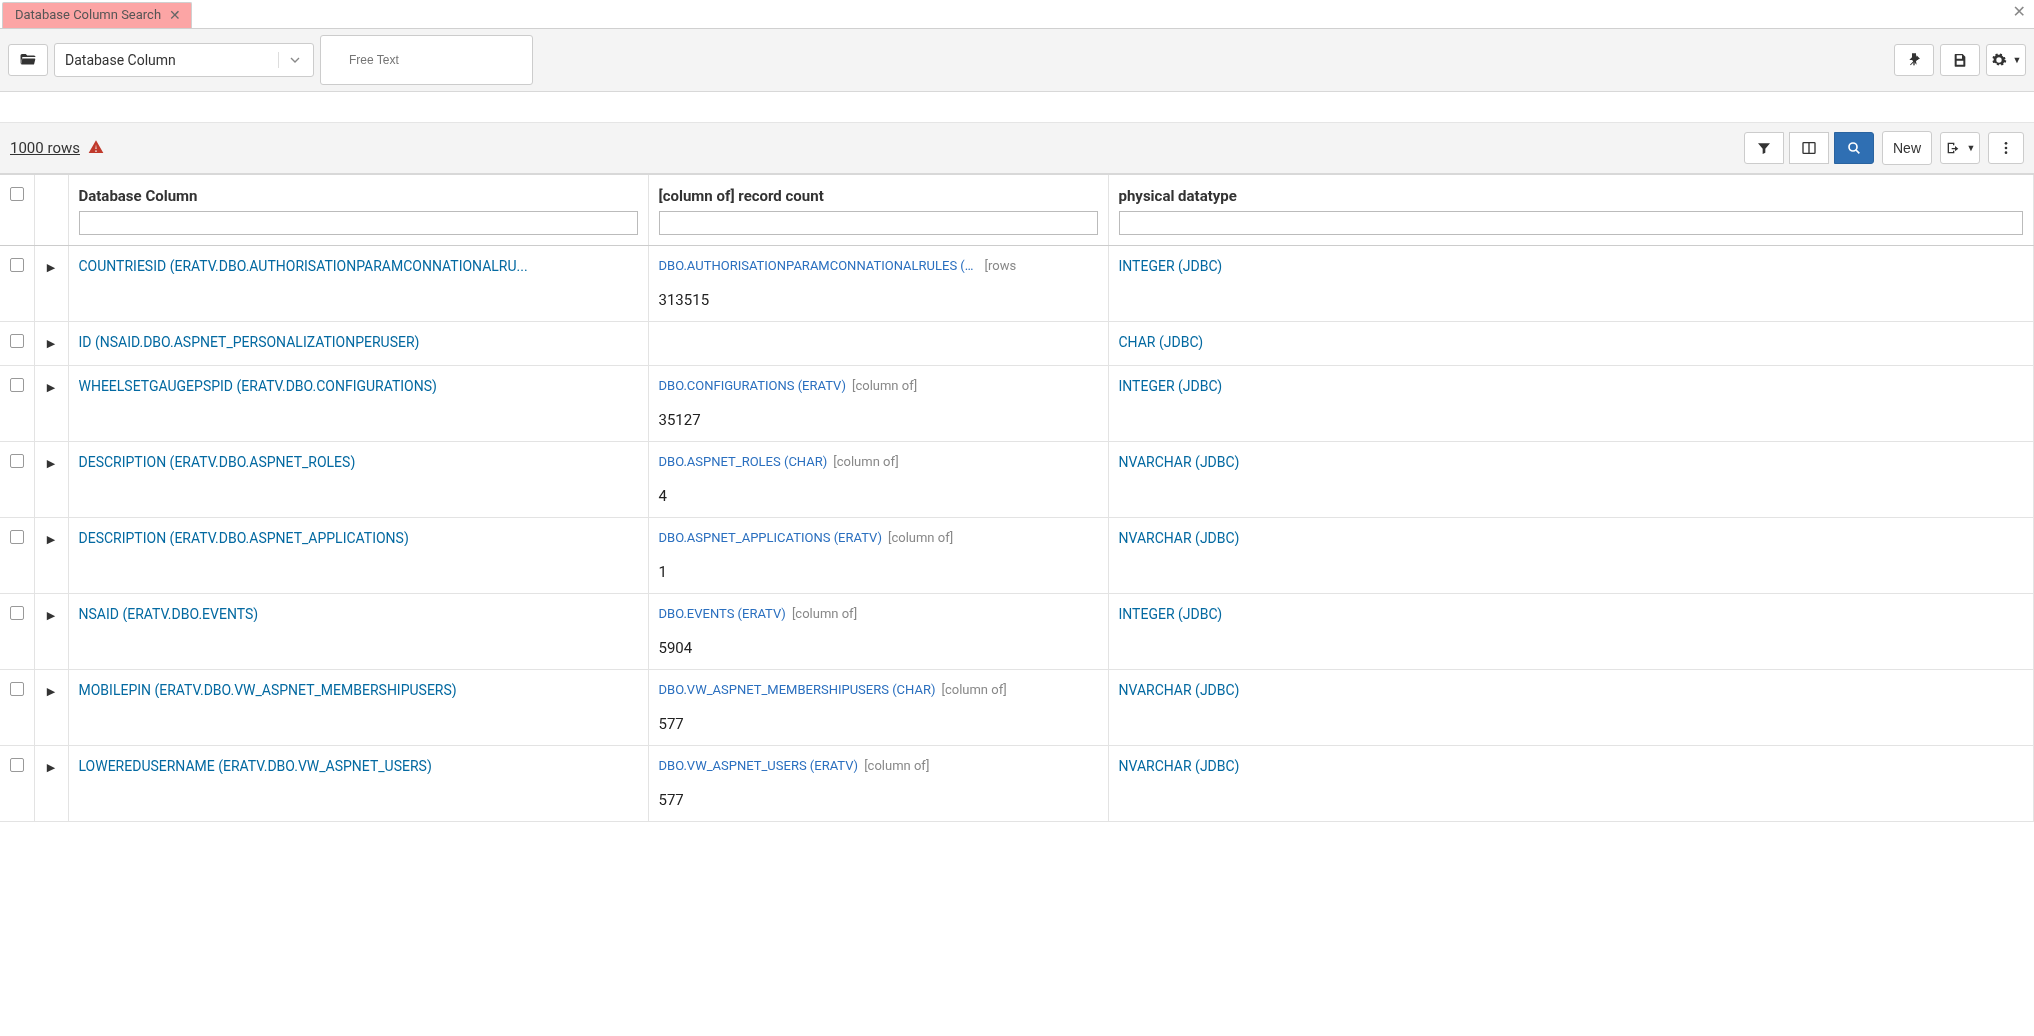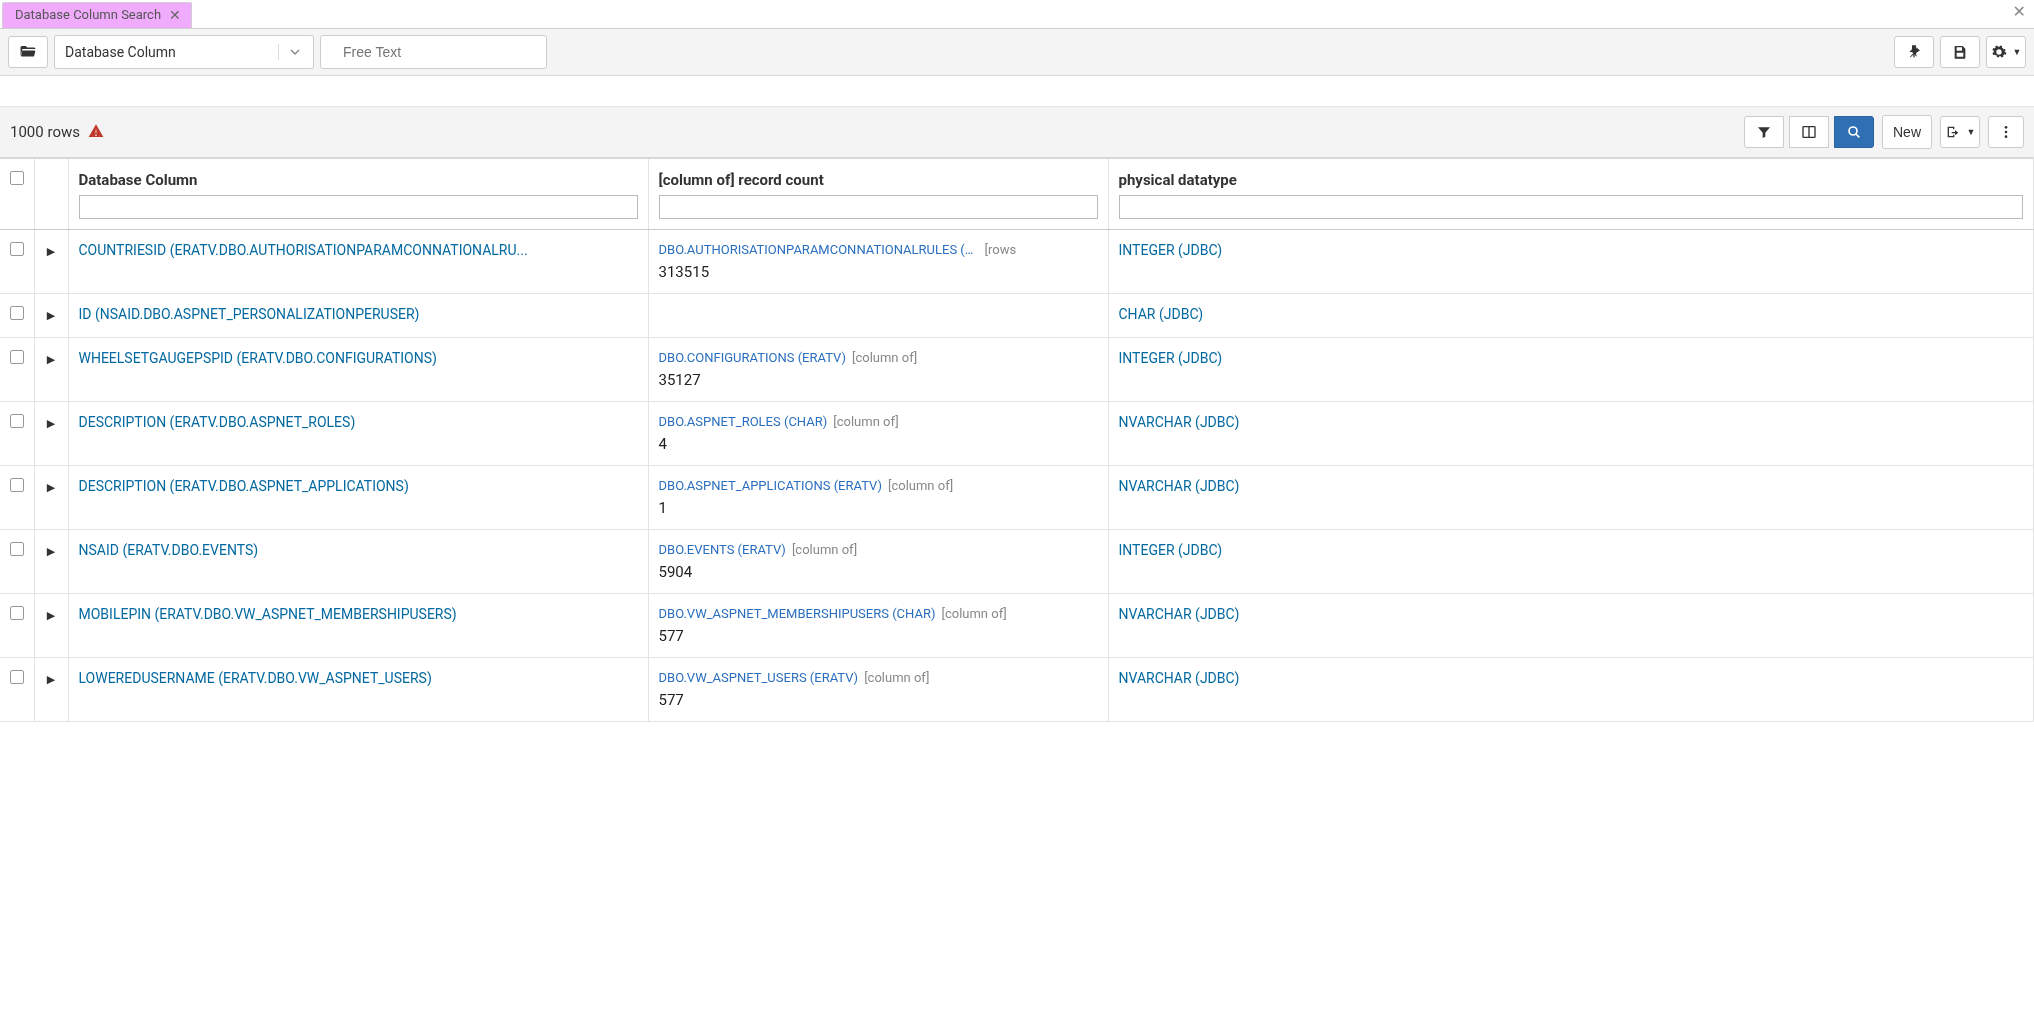--- a/index.html
+++ b/index.html
@@ -15,21 +15,21 @@
     display: flex;
     align-items: flex-start;
     background: #fff;
     border-bottom: 1px solid #d0d0d0;
     position: relative;
   }
   .tab {
     display: flex;
     align-items: center;
     padding: 4px 10px 6px 12px;
-    background: #f0abfc;
+    background: #fca5a5;
     border: 1px solid #d0d0d0;
     border-bottom: none;
     font-size: 13px;
     color: #555;
     gap: 8px;
     border-radius: 2px 2px 0 0;
     margin-top: 2px;
     margin-left: 2px;
   }
   .tab .close { font-size: 14px; color: #666; cursor: pointer; line-height: 1; }
@@ -83,42 +83,42 @@
     cursor: pointer;
   }
   .select-box .caret-wrap {
     border-left: 1px solid #ddd;
     padding-left: 8px;
     display: flex;
     align-items: center;
     color: #888;
   }
   .text-input {
-    height: 34px;
-    padding: 0 22px;
+    height: 50px;
+    padding: 0 28px;
     background: #fff;
     border: 1px solid #ccc;
     border-radius: 3px;
     min-width: 210px;
-    font-size: 14px;
+    font-size: 12px;
   }
   .toolbar .spacer { flex: 1; }
 
   
   .results-bar {
     display: flex;
     align-items: center;
     padding: 8px 10px;
     background: #f4f4f4;
     border-top: 1px solid #e5e5e5;
     border-bottom: 1px solid #d8d8d8;
     margin-top: 30px;
     gap: 8px;
   }
-  .results-bar .label { font-size: 15px; color: #333; }
+  .results-bar .label { font-size: 15px; color: #333; text-decoration: underline; }
   .warn-icon { color: #c0392b; font-size: 14px; }
   .results-bar .spacer { flex: 1; }
   .btn-group { display: flex; gap: 6px; }
   .btn-group.joined .btn:not(:first-child) { margin-left: -1px; border-top-left-radius: 0; border-bottom-left-radius: 0; }
   .btn-group.joined .btn:not(:last-child) { border-top-right-radius: 0; border-bottom-right-radius: 0; }
   .btn .caret-down { font-size: 9px; margin-left: 2px; color: inherit; }
 
   
   .table-wrap {
     border-top: 1px solid #d8d8d8;
@@ -157,21 +157,21 @@
   .col-checkbox { width: 34px; text-align: center; }
   .col-expand { width: 34px; text-align: center; padding-top: 12px; }
   .col-db { width: 580px; }
   .col-rec { width: 460px; }
   .col-type { width: auto; }
   table.data td { vertical-align: top; }
   table.data tbody td { padding-top: 12px; padding-bottom: 12px; }
   .link { color: #0369a1; cursor: pointer; white-space: nowrap; overflow: hidden; text-overflow: ellipsis; display: inline-block; max-width: 100%; }
   .link-small { color: #2a6fbf; cursor: pointer; font-size: 13px; }
   .muted-small { color: #888; font-size: 13px; }
-  .count { color: #222; margin-top: 6px; font-size: 15px; }
+  .count { color: #222; margin-top: 18px; font-size: 15px; }
   .chk { width: 14px; height: 14px; border: 1px solid #999; border-radius: 2px; display: inline-block; background: #fff; }
   .expand-caret { color: #333; font-size: 11px; cursor: pointer; }
 
   
   .svg-icon { width: 16px; height: 16px; display: inline-block; }
   .svg-icon.lg { width: 18px; height: 18px; }
   .rec-wrap { display: flex; flex-direction: column; }
   .rec-top { display: flex; gap: 6px; align-items: baseline; white-space: nowrap; overflow: hidden; }
   .rec-top .link-small { overflow: hidden; text-overflow: ellipsis; max-width: 320px; display: inline-block; }
 </style>

